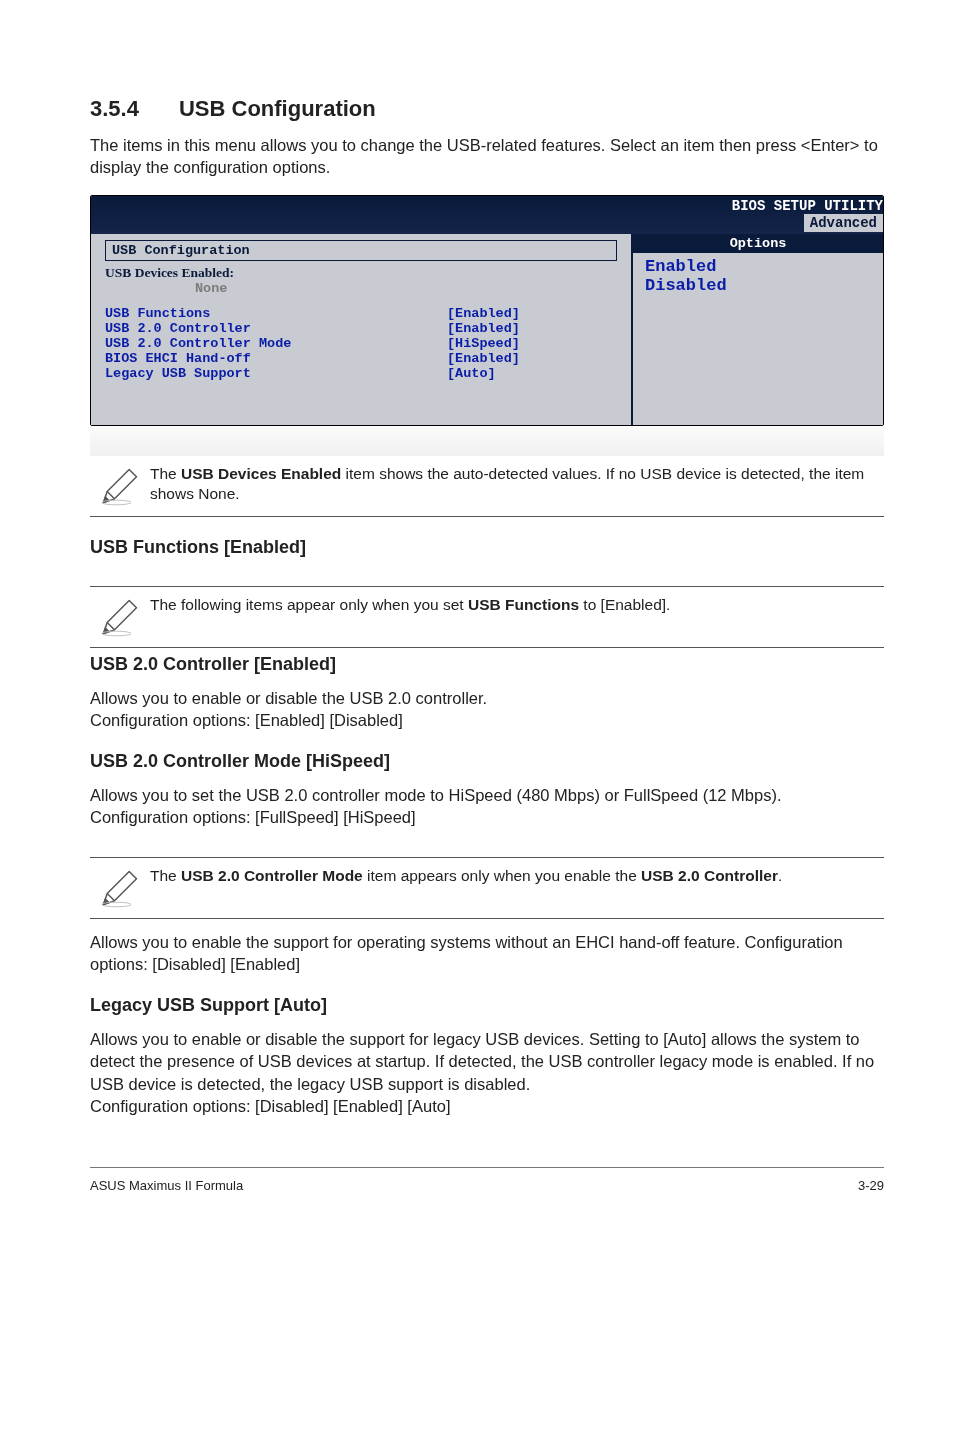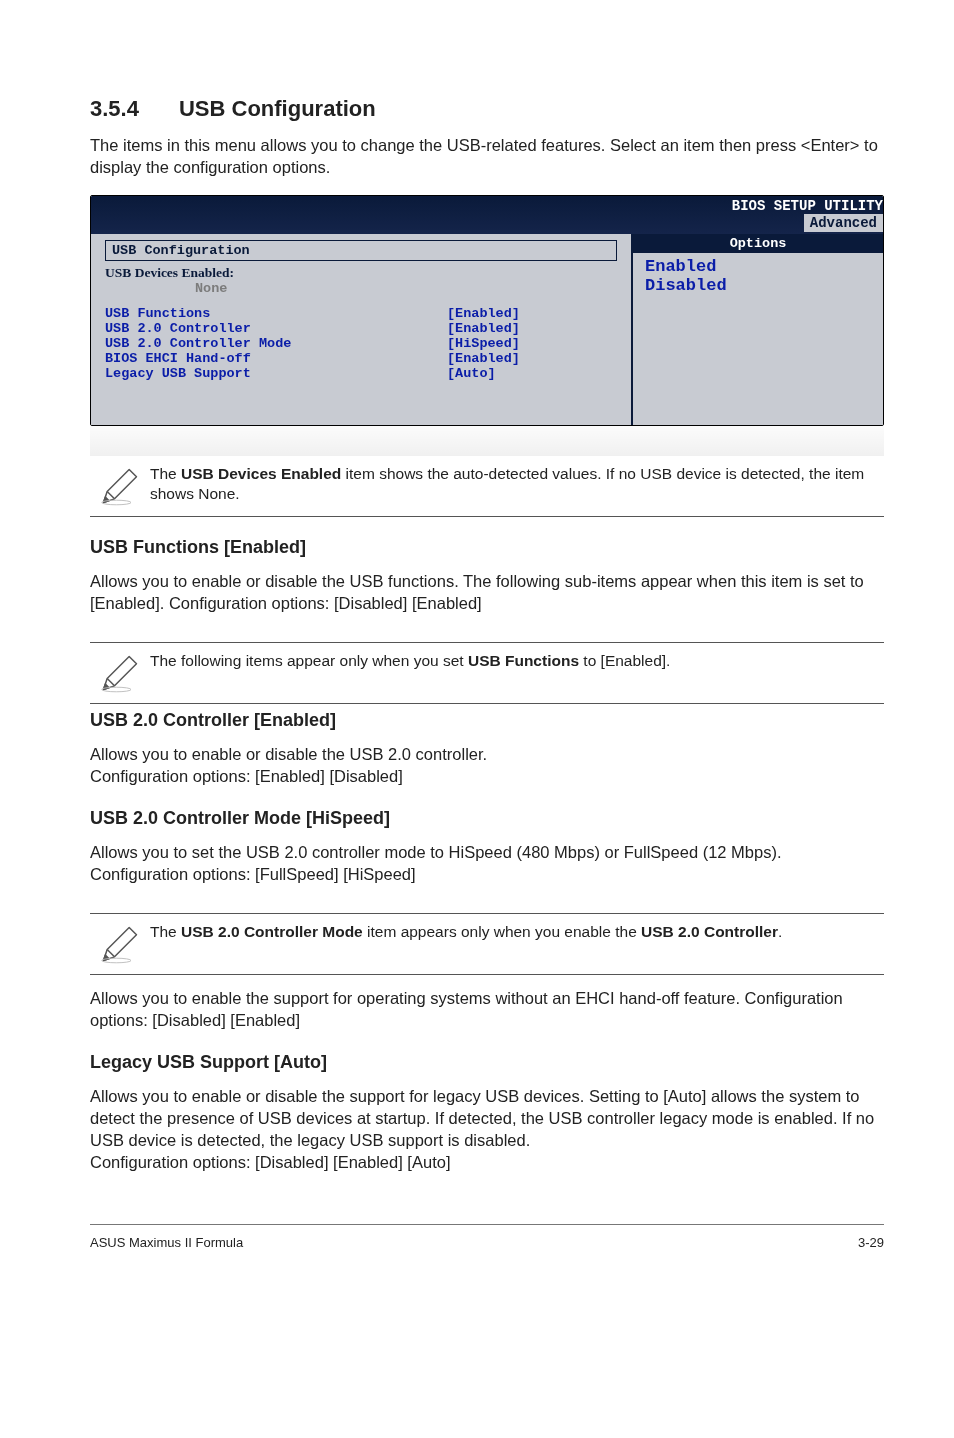--- a/index.html
+++ b/index.html
@@ -98,21 +98,20 @@
           </g>
           <ellipse cx="20" cy="42" rx="16" ry="2.5" fill="none" stroke="#bbb" stroke-width="1"></ellipse>
         </svg>
     </div>
     <div class="note-text">
       <span>The </span><b>USB Devices Enabled</b><span> item shows the auto-detected values. If no USB device is detected, the item shows None.</span>
     </div>
   </div>
 
   <div class="sub">USB Functions [Enabled]</div>
-  <p class="para">Allows you to enable or disable the USB functions. The following sub-items appear when this item is set to [Enabled]. Configuration options: [Disabled] [Enabled]</p>
 
   <div class="note">
     <div class="note-icon">
       <svg class="pencil" viewBox="0 0 48 48">
           <g fill="none" stroke="#555" stroke-width="1.6" stroke-linejoin="round">
             <path d="M6 42 L10 30 L34 6 L42 14 L18 38 Z"></path>
             <path d="M10 30 L18 38"></path>
             <path d="M6 42 L12 40 L8 36 Z" fill="#555"></path>
           </g>
           <ellipse cx="20" cy="42" rx="16" ry="2.5" fill="none" stroke="#bbb" stroke-width="1"></ellipse>

